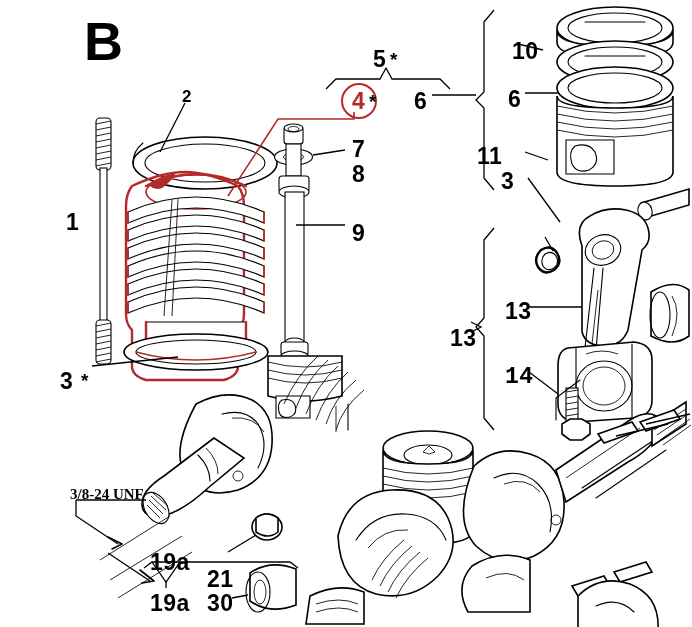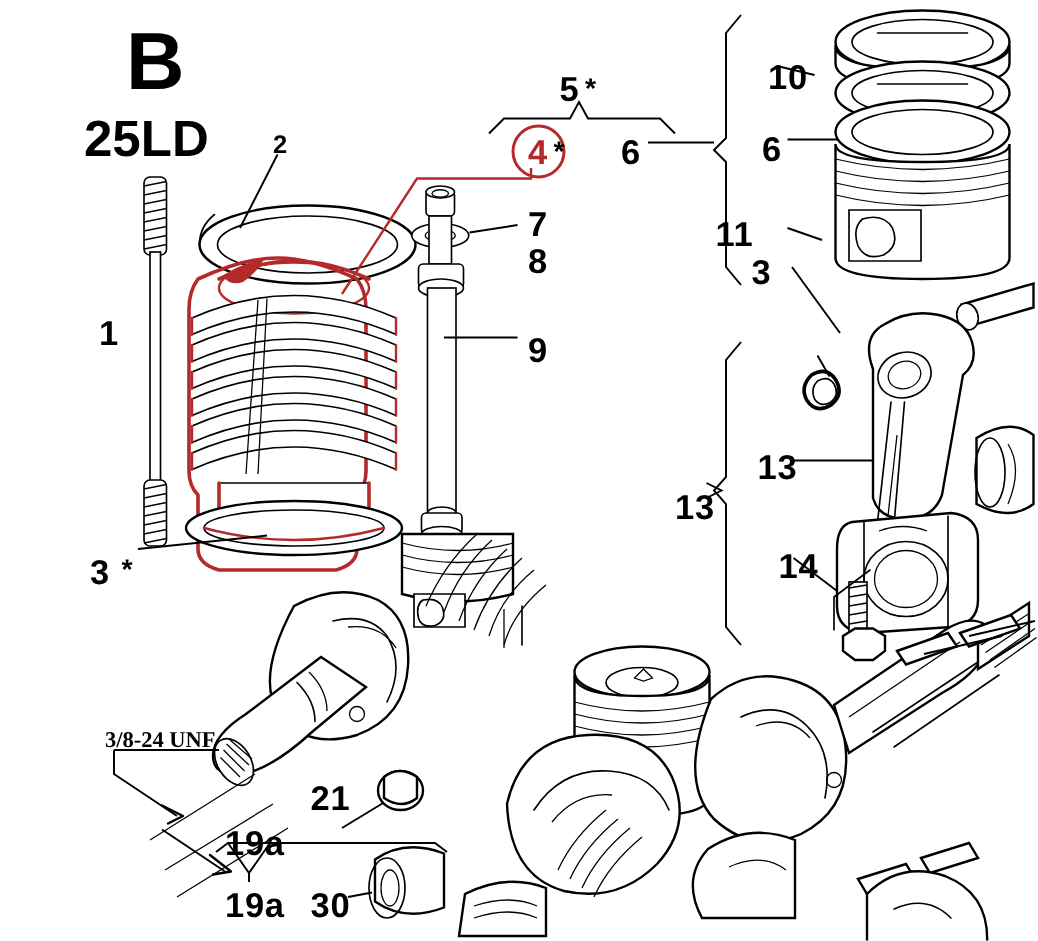--- a/index.html
+++ b/index.html
@@ -445,21 +445,20 @@
     </g>
 
     <g>
       <circle cx="359" cy="101" r="17" fill="none" stroke="#b42a2a" stroke-width="2"></circle>
     </g>
 
     <path class="lead" d="M185 103 L160 152"></path>
   </svg>
 
   <div class="lbl t-title" style="left:84px; top:14px;">B</div>
-  <div class="lbl t-sub" style="left:56px; top:76px;">25LD</div>
 
   <div class="lbl t-num" style="left:66px; top:211px;">1</div>
 
   <div class="lbl t-num-sm" style="left:182px; top:88px;">2</div>
 
   <div class="lbl t-num" style="left:60px; top:370px;">3</div>
   <div class="lbl t-ast" style="left:81px; top:371px;">*</div>
 
   <div class="lbl t-num t-red" style="left:352px; top:90px;">4</div>
   <div class="lbl t-ast" style="left:369px; top:92px;">*</div>
@@ -473,22 +472,22 @@
   <div class="lbl t-num" style="left:352px; top:163px;">8</div>
   <div class="lbl t-num" style="left:352px; top:222px;">9</div>
 
   <div class="lbl t-num" style="left:512px; top:40px;">10</div>
   <div class="lbl t-num" style="left:508px; top:88px;">6</div>
   <div class="lbl t-num" style="left:477px; top:145px;">11</div>
   <div class="lbl t-num" style="left:501px; top:170px;">3</div>
 
   <div class="lbl t-num" style="left:450px; top:327px;">13</div>
   <div class="lbl t-num" style="left:505px; top:300px;">13</div>
-  <div class="lbl t-num" style="left:519px; top:366px;">14</div>
+  <div class="lbl t-num" style="left:505px; top:366px;font-family:Liberation Mono, monospace;">14</div>
 
   <div class="lbl t-thread" style="left:70px; top:487px;font-family:Liberation Serif, serif;">3/8-24 UNF</div>
 
   <div class="lbl t-num" style="left:150px; top:551px;">19a</div>
-  <div class="lbl t-num" style="left:207px; top:521px;">21</div>
+  <div class="lbl t-num" style="left:207px; top:568px;">21</div>
   <div class="lbl t-num" style="left:150px; top:592px;">19a</div>
   <div class="lbl t-num" style="left:207px; top:592px;">30</div>
 
 </div>
 
 </body></html>

